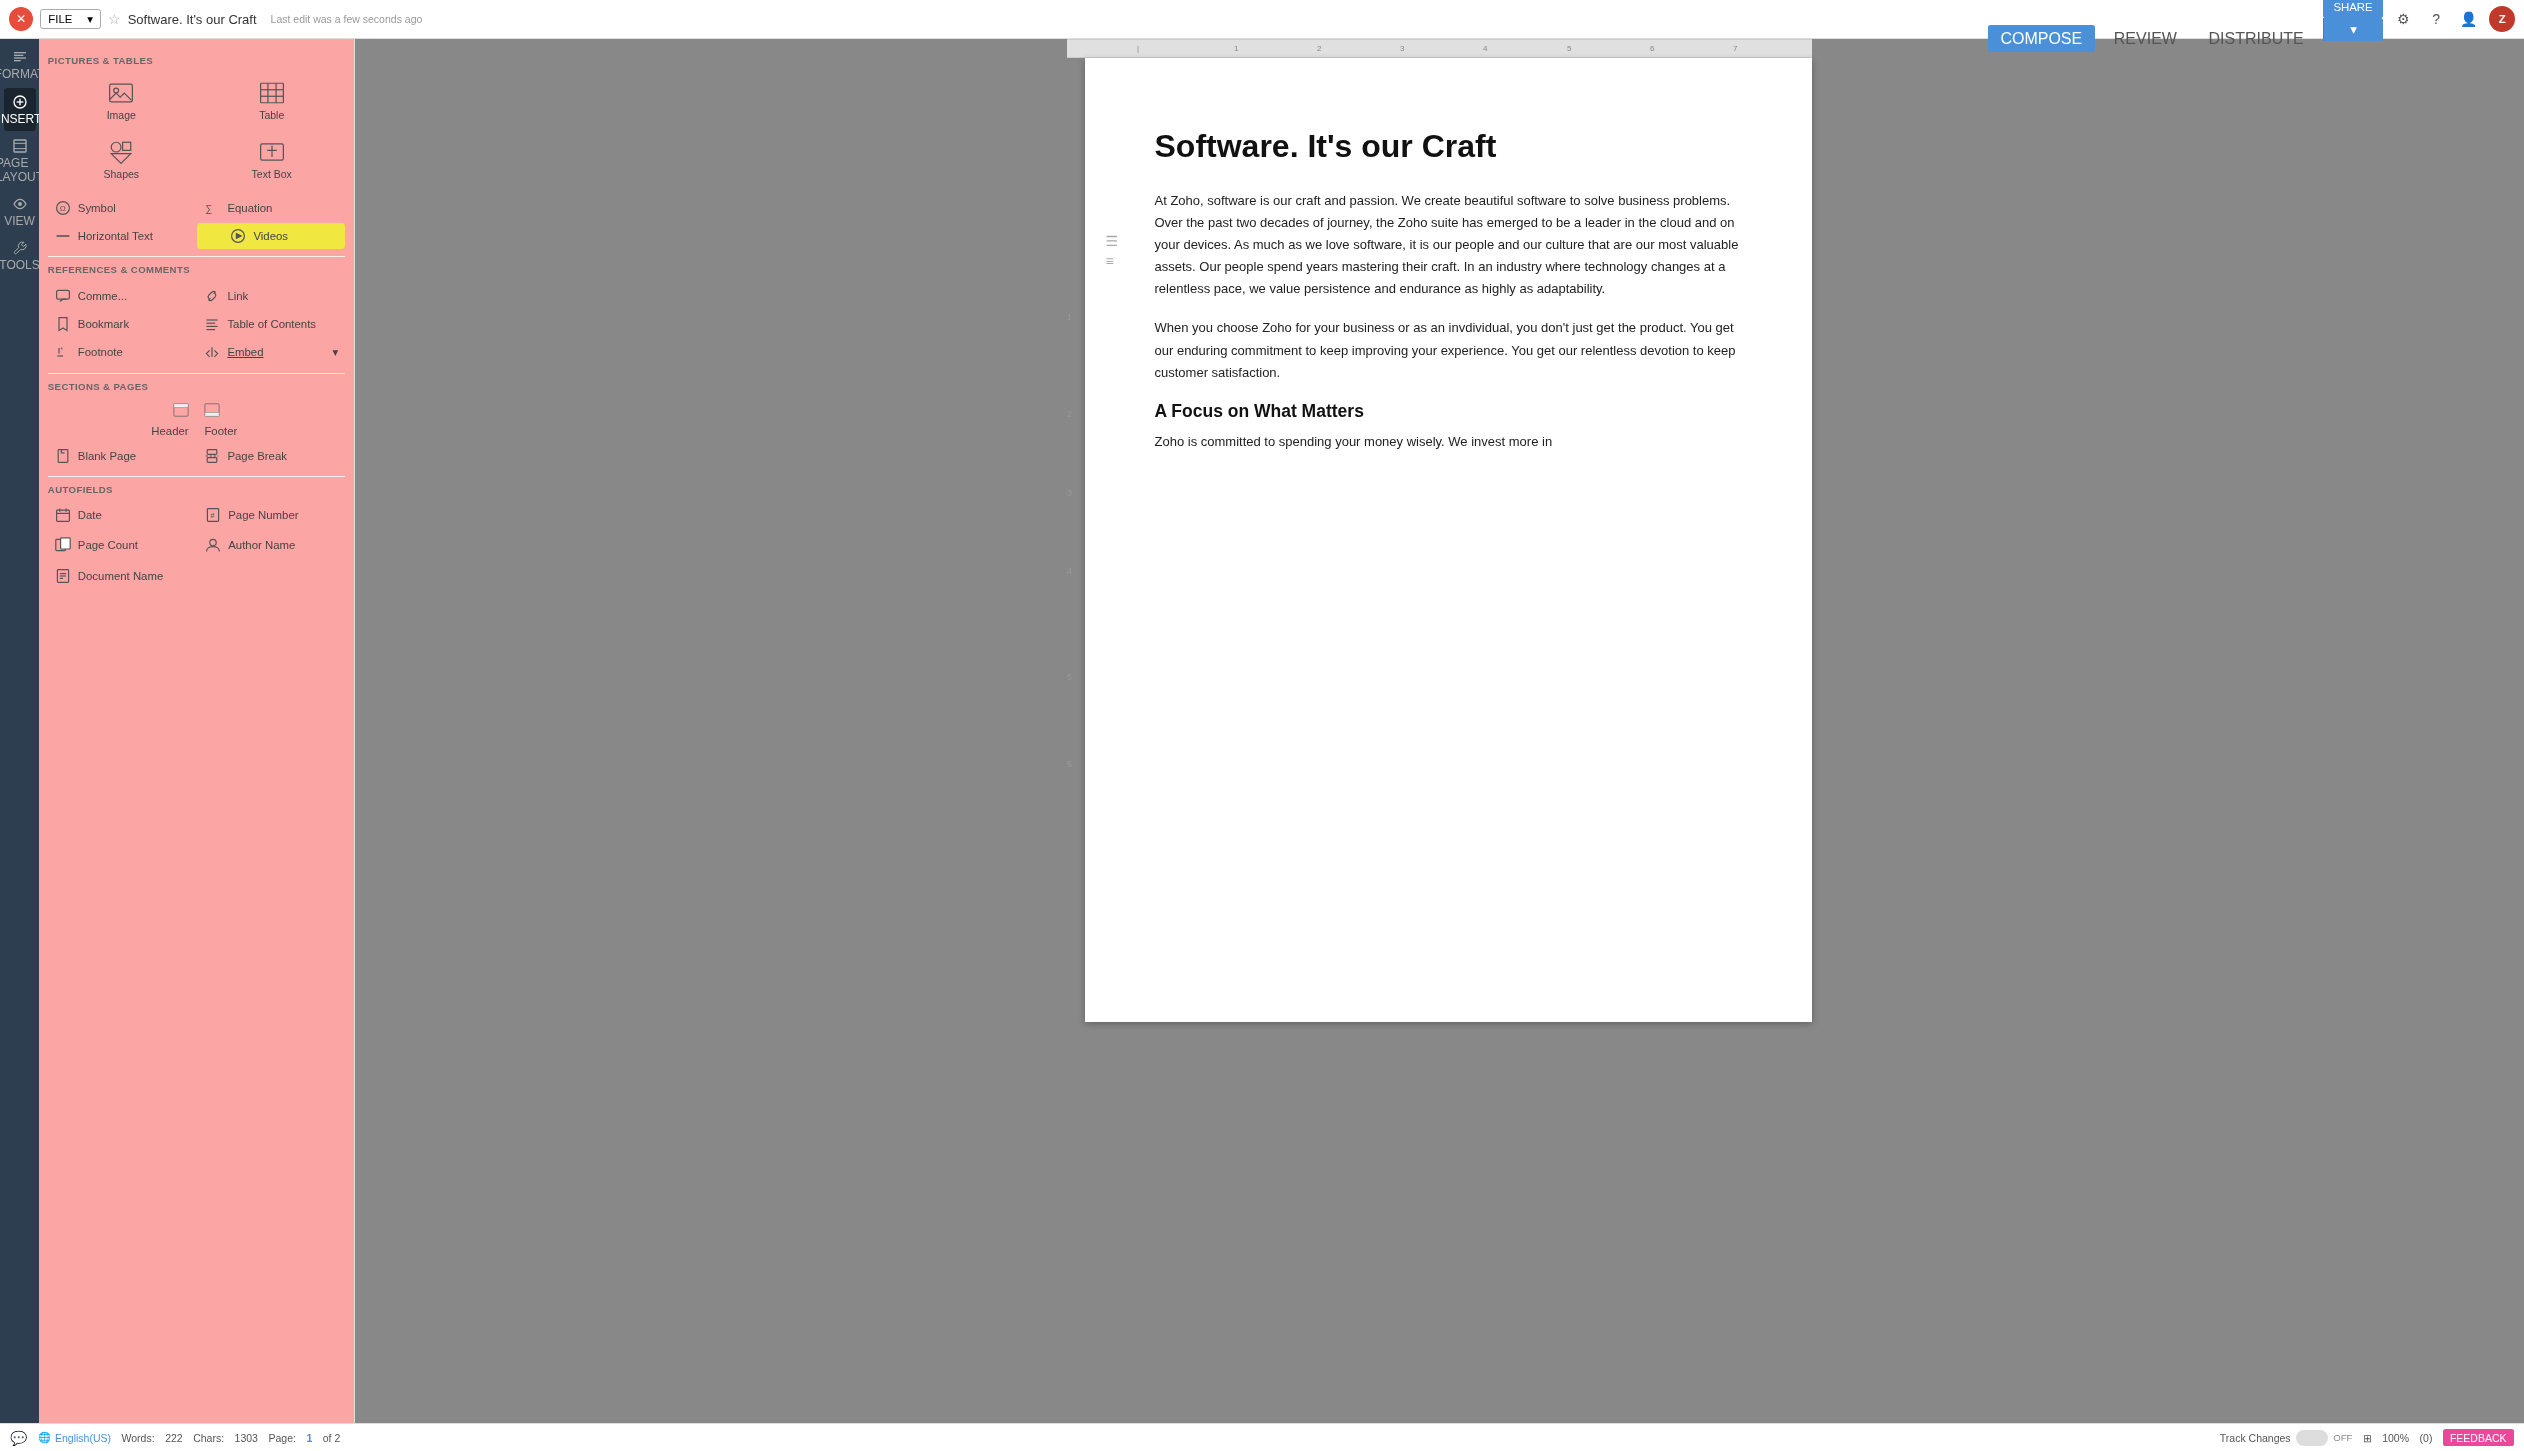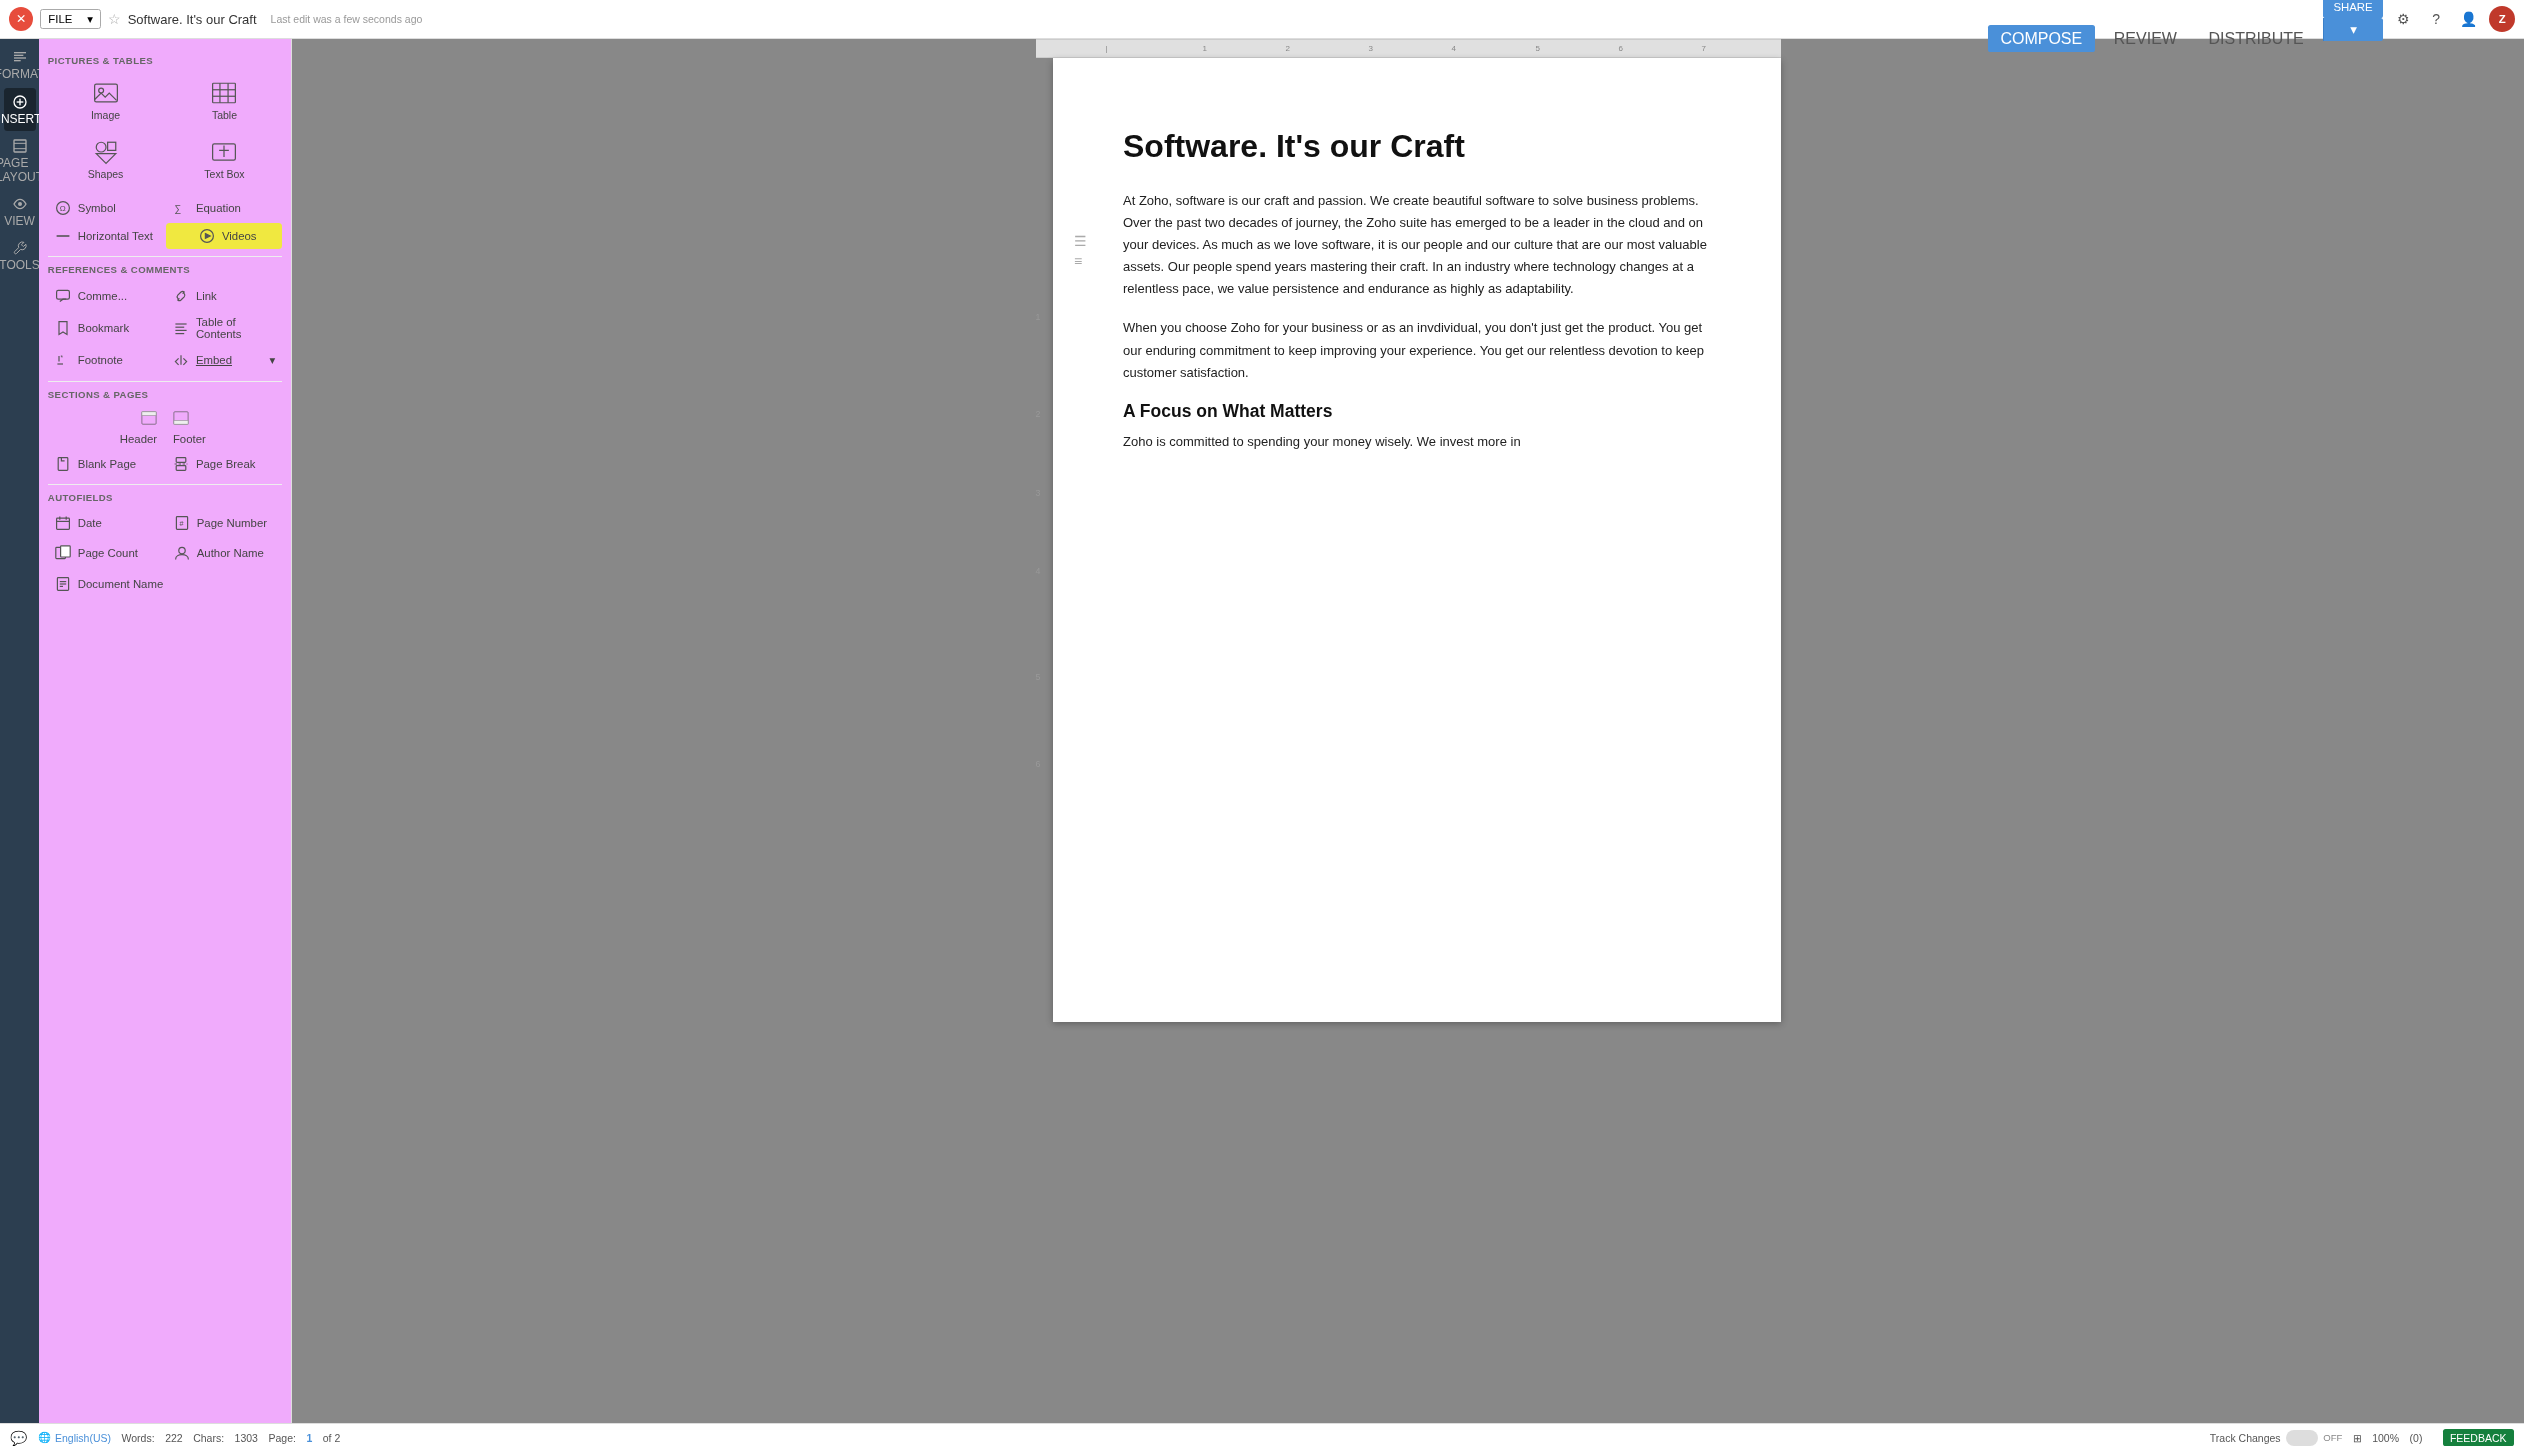--- a/index.html
+++ b/index.html
@@ -23,21 +23,21 @@
     
     #main { display: flex; flex: 1; overflow: hidden; }
 
     
     #sidebar-icons { width: 39px; background: #2c3e50; display: flex; flex-direction: column; align-items: center; padding: 5.3px 0; gap: 1.8px; flex-shrink: 0; }
     .sidebar-icon-item { width: 32px; display: flex; flex-direction: column; align-items: center; padding: 5.3px 1.8px; border-radius: 3.5px; cursor: pointer; color: #aaa; font-size: 12px; gap: 1.8px; }
     .sidebar-icon-item.active { background: #1a252f; color: #fff; }
     .sidebar-icon-item svg { width: 16px; height: 16px; fill: currentColor; }
 
     
-    #insert-panel { width: 253px; background: #f0abfc; border-right: 0.9px solid #ddd; overflow-y: auto; padding: 8.8px; flex-shrink: 0; }
+    #insert-panel { width: 316px; background: #fca5a5; border-right: 0.9px solid #ddd; overflow-y: auto; padding: 8.8px; flex-shrink: 0; }
     .section-title { font-size: 9.6px; font-weight: 700; color: #666; letter-spacing: 0.4px; margin: 7px 0 7px 0; text-transform: uppercase; }
     .grid-2 { display: grid; grid-template-columns: 1fr 1fr; gap: 3.5px; margin-bottom: 7px; }
     .grid-item { display: flex; flex-direction: column; align-items: center; padding: 7px 3.5px; border-radius: 3.5px; cursor: pointer; color: #444; font-size: 10.5px; gap: 3.5px; }
     .grid-item svg { width: 26px; height: 26px; }
     .list-2 { display: grid; grid-template-columns: 1fr 1fr; gap: 1.8px; margin-bottom: 7px; }
     .list-item { display: flex; align-items: center; gap: 7px; padding: 5.3px 7px; border-radius: 3.5px; cursor: pointer; color: #444; font-size: 11.4px; }
     .list-item svg { width: 16px; height: 16px; flex-shrink: 0; }
     
     .highlighted { background: #f0e840; border-radius: 3.5px; padding-left: 33px; }
     .divider { border: none; border-top: 0.9px solid #eee; margin: 5.3px 0; }
@@ -54,21 +54,21 @@
     
     #bottombar { display: flex; align-items: center; background: #fff; border-top: 0.9px solid #ddd; padding: 3.5px 10.5px; height: 28px; font-size: 10.5px; color: #555; gap: 10.5px; }
     #comment-icon { font-size: 14px; cursor: pointer; }
     #lang-badge { display: flex; align-items: center; gap: 3.5px; cursor: pointer; color: #4a90d9; }
     .bottom-spacer { flex: 1; }
     #track-changes { display: flex; align-items: center; gap: 5.3px; }
     #track-toggle { width: 32px; height: 16px; background: #ddd; border-radius: 8px; position: relative; cursor: pointer; }
     #track-toggle-label { font-size: 9.6px; color: #888; }
     #zoom-level { font-size: 10.5px; }
     #collab-count { font-size: 10.5px; }
-    #feedback-btn { background: #15803d; color: #fff; border: none; border-radius: 2.6px; padding: 2.6px 7px; font-size: 10.5px; cursor: pointer; margin-left: 10px; }
+    #feedback-btn { background: #ec4899; color: #fff; border: none; border-radius: 2.6px; padding: 2.6px 7px; font-size: 10.5px; cursor: pointer; }
 
     
     .ruler-container { background: #e0e0e0; height: 19px; width: 100%; position: relative; border-bottom: 0.9px solid #ccc; }
   </style>
 </head>
 <body>
 
 <div id="topbar">
   <div id="close-btn">✕</div>
   <div id="file-btn">

